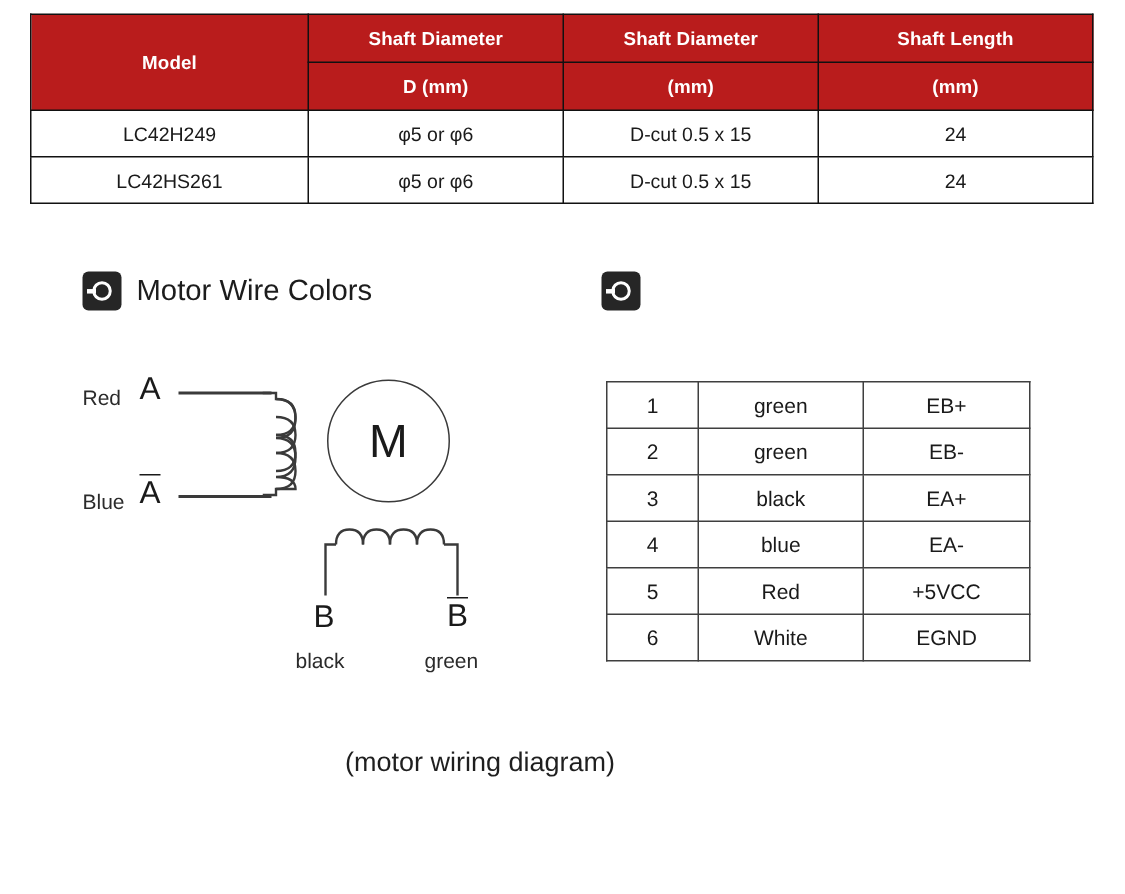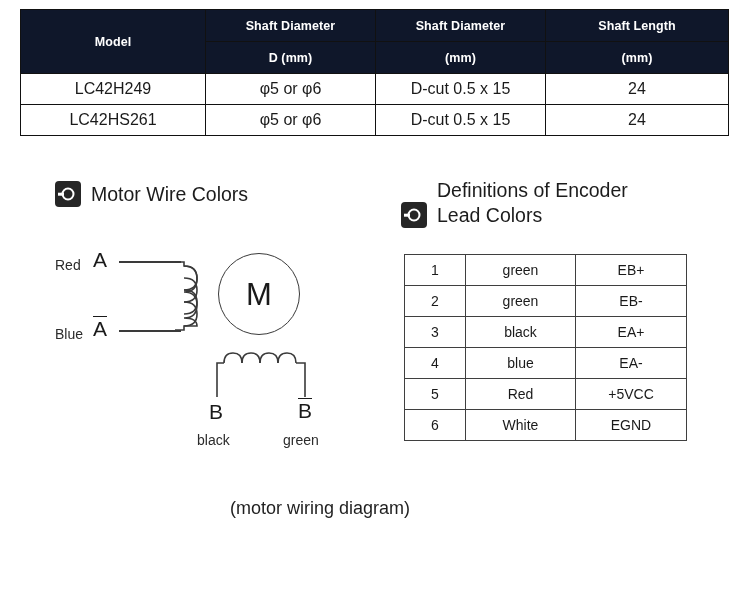--- a/index.html
+++ b/index.html
@@ -27,34 +27,34 @@
     font-size: 12.5px;
   }
   #spec-table td, #spec-table th {
     border: 1px solid #111;
     text-align: center;
     vertical-align: middle;
     padding: 0;
     font-weight: normal;
   }
   #spec-table .hd {
-    background: #0f172a;
+    background: #b91c1c;
     color: #ffffff;
     font-weight: bold;
     height: 31px;
     font-size: 12.5px;
     letter-spacing: .1px;
   }
   #spec-table .hd.sub {
     font-weight: bold;
   }
   #spec-table .bodyrow td {
     height: 30px;
     color: #1a1a1a;
-    font-size: 16px;
+    font-size: 13px;
     background: #fff;
   }
   .col-model  { width: 185px; }
   .col-dia    { width: 170px; }
   .col-ext    { width: 170px; }
   .col-len    { width: 183px; }
 
   
   .section-head {
     position: absolute;
@@ -219,22 +219,20 @@
   </tbody>
 </table>
 
 <div class="section-head" id="head-motor">
   <span class="sq-icon"></span>
   <span class="section-title">Motor Wire Colors</span>
 </div>
 
 <div class="section-head" id="head-encoder">
   <span class="sq-icon"></span>
-  <span class="section-title">Definitions of Encoder
-Lead Colors</span>
 </div>
 
 <div id="wiring">
 
   <span class="lbl" style="left:0px; top:19px;">Red</span>
   <span class="term" style="left:38px; top:11px;">A</span>
 
   <span class="lbl" style="left:0px; top:88px;">Blue</span>
   <span class="term ovl" style="left:38px; top:78px;">A</span>
 

